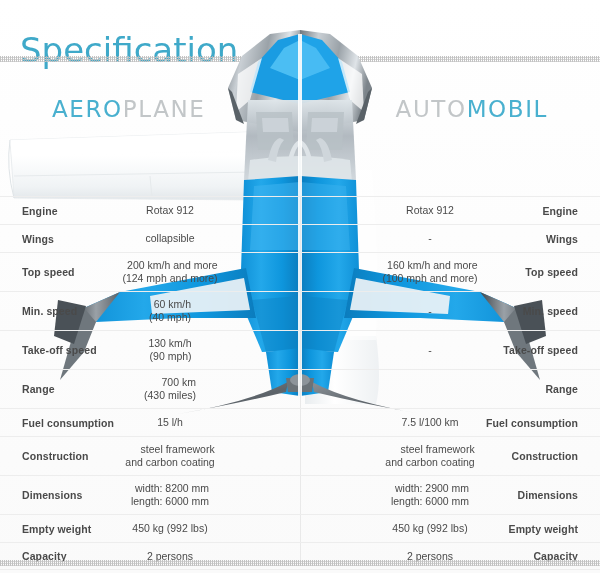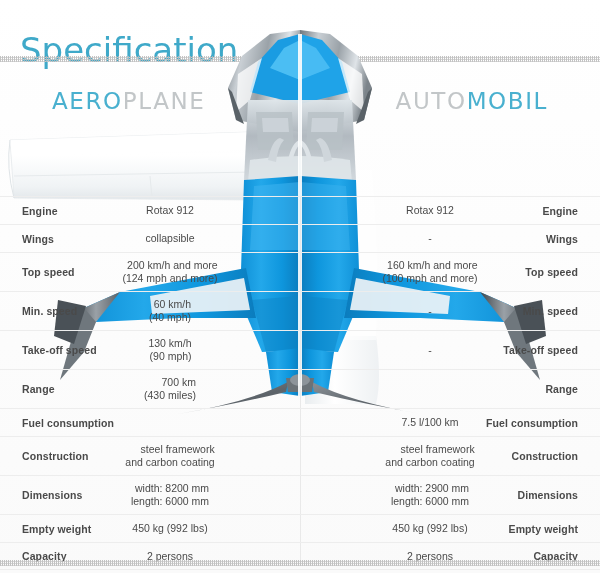--- a/index.html
+++ b/index.html
@@ -35,21 +35,21 @@
     background-image:
       repeating-linear-gradient(90deg,#b9b9b9 0px,#b9b9b9 1px,transparent 1px,transparent 2px),
       repeating-linear-gradient(0deg,#cfcfcf 0px,#cfcfcf 1px,transparent 1px,transparent 2px);
     opacity:.85;
   }
   .hatch.top{top:56px;}
   .hatch.bottom{top:560px;}
 
   
   .colhead{
-    position:absolute;top:88px;
+    position:absolute;top:96px;
     font-size:23px;letter-spacing:1.6px;font-weight:400;
     font-family:"DejaVu Sans", sans-serif;
     white-space:nowrap;
   }
   .colhead.left{left:52px;}
   .colhead.right{right:52px;}
   .tealpart{color:#49b0cf;}
   .graypart{color:#c2c6c8;}
 
   
@@ -334,20 +334,25 @@
         <div class="cell c-lval val">
           <div>
             <span>700 km</span>
             <span>(430 miles)</span>
           </div>
         </div>
         <div class="cell c-rlab lab">Range</div>
       </div>
       <div class="row" style="height: 28px;">
         <div class="cell c-llab lab">Fuel consumption</div>
+        <div class="cell c-lval val">
+          <div>
+            <span>15 l/h</span>
+          </div>
+        </div>
         <div class="cell c-rval val">
           <div>
             <span>7.5 l/100 km</span>
           </div>
         </div>
         <div class="cell c-rlab lab">Fuel consumption</div>
       </div>
       <div class="row" style="height: 39px;">
         <div class="cell c-llab lab">Construction</div>
         <div class="cell c-lval val">

